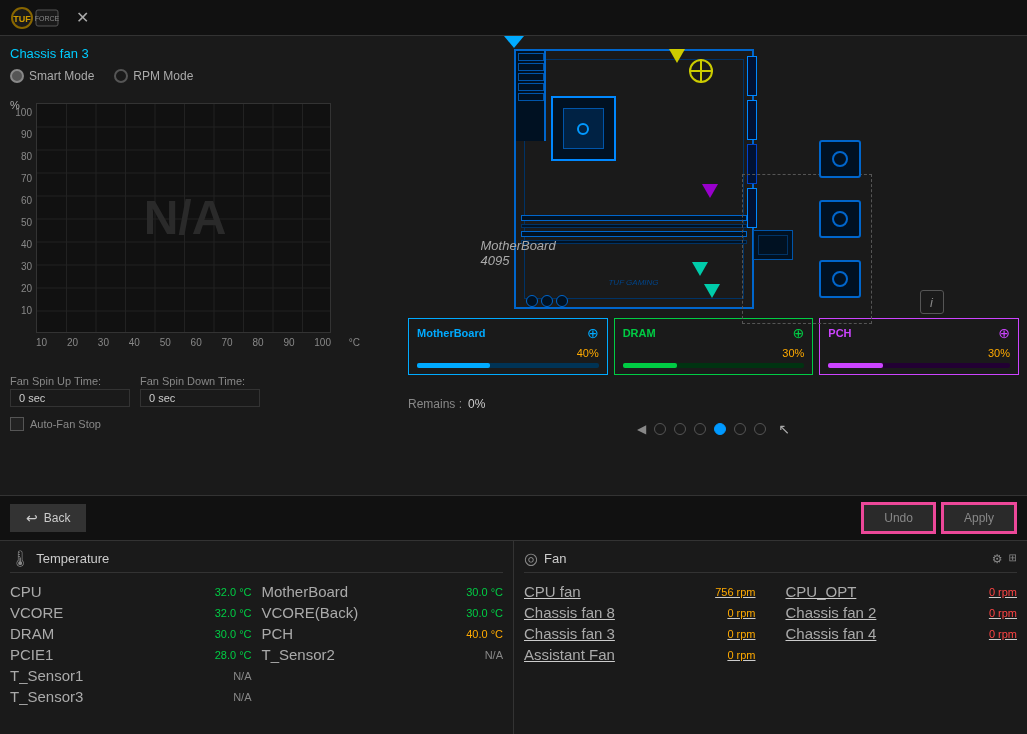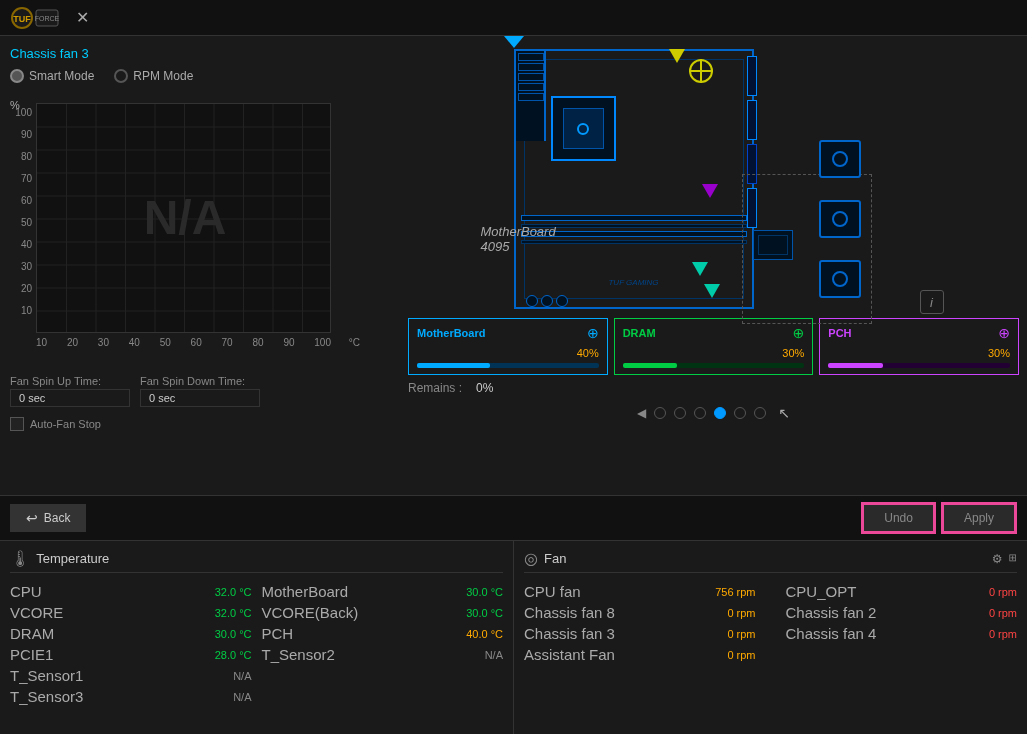--- a/index.html
+++ b/index.html
@@ -425,21 +425,21 @@
           <div style="width:16px;height:16px;border-radius:50%;border:2px solid #0066cc;"></div>
         </div>
 
         <div style="position:absolute;top:55px;left:10px;width:40px;height:30px;border:1px solid #0055aa;background:#001122;">
           <div style="position:absolute;inset:4px;border:1px solid #003366;"></div>
         </div>
       </div>
 
       <div class="info-btn" style="position:absolute;bottom:0;right:0;">i</div>
 
-      <div style="position:absolute;top:180px;left:437px;transform:translateX(-440px);color:#aaa;font-size:13px;font-style:italic;">MotherBoard 4095</div>
+      <div style="position:absolute;top:194px;left:437px;transform:translateX(-440px);color:#aaa;font-size:13px;font-style:italic;">MotherBoard 4095</div>
     </div>
 
     <div style="display:flex; gap:6px; margin-top:4px;">
 
       <div class="sensor-card sensor-card-mb" style="flex:1;border:1px solid #00aaff;padding:6px 8px;">
         <div style="display:flex;justify-content:space-between;align-items:center;margin-bottom:6px;">
           <span style="color:#00aaff;font-size:11px;font-weight:bold;">MotherBoard</span>
           <span style="color:#00aaff;font-size:14px;cursor:pointer;">⊕</span>
         </div>
         <div style="display:flex;justify-content:flex-end;margin-bottom:4px;">
@@ -470,21 +470,21 @@
         </div>
         <div style="display:flex;justify-content:flex-end;margin-bottom:4px;">
           <span style="color:#ffaa00;font-size:11px;">30%</span>
         </div>
         <div style="height:5px;background:#220033;border-radius:2px;">
           <div style="width:30%;height:100%;background:#cc44ff;border-radius:2px;"></div>
         </div>
       </div>
     </div>
 
-    <div style="display:flex;align-items:flex-start;gap:14px;padding:6px 0;color:#888;font-size:12px;">
+    <div style="display:flex;align-items:flex-start;gap:6px;padding:6px 0;color:#888;font-size:12px;margin-top:16px;">
       <span>Remains :</span>
       <span style="color:#ccc;">0%</span>
     </div>
 
     <div style="display:flex;align-items:center;justify-content:center;gap:8px;padding:4px 0;">
       <span style="color:#888;cursor:pointer;font-size:12px;">◀</span>
       <div class="page-dot"></div>
       <div class="page-dot"></div>
       <div class="page-dot"></div>
       <div class="page-dot active"></div>
@@ -566,21 +566,21 @@
 
   <div class="fan-panel">
     <div class="panel-header">
       <span class="panel-icon">◎</span>
       <span class="panel-title">Fan</span>
       <div style="margin-left:auto;display:flex;gap:6px;">
         <span class="settings-icon">⚙</span>
         <span class="grid-icon">⊞</span>
       </div>
     </div>
-    <div style="display:flex;gap:30px;">
+    <div style="display:flex;gap:30px;text-decoration:underline;">
 
       <div style="flex:1;">
         <div class="data-row">
           <span class="data-label">CPU fan</span>
           <span class="data-value val-orange">756 rpm</span>
         </div>
         <div class="data-row">
           <span class="data-label">Chassis fan 8</span>
           <span class="data-value val-orange">0 rpm</span>
         </div>

